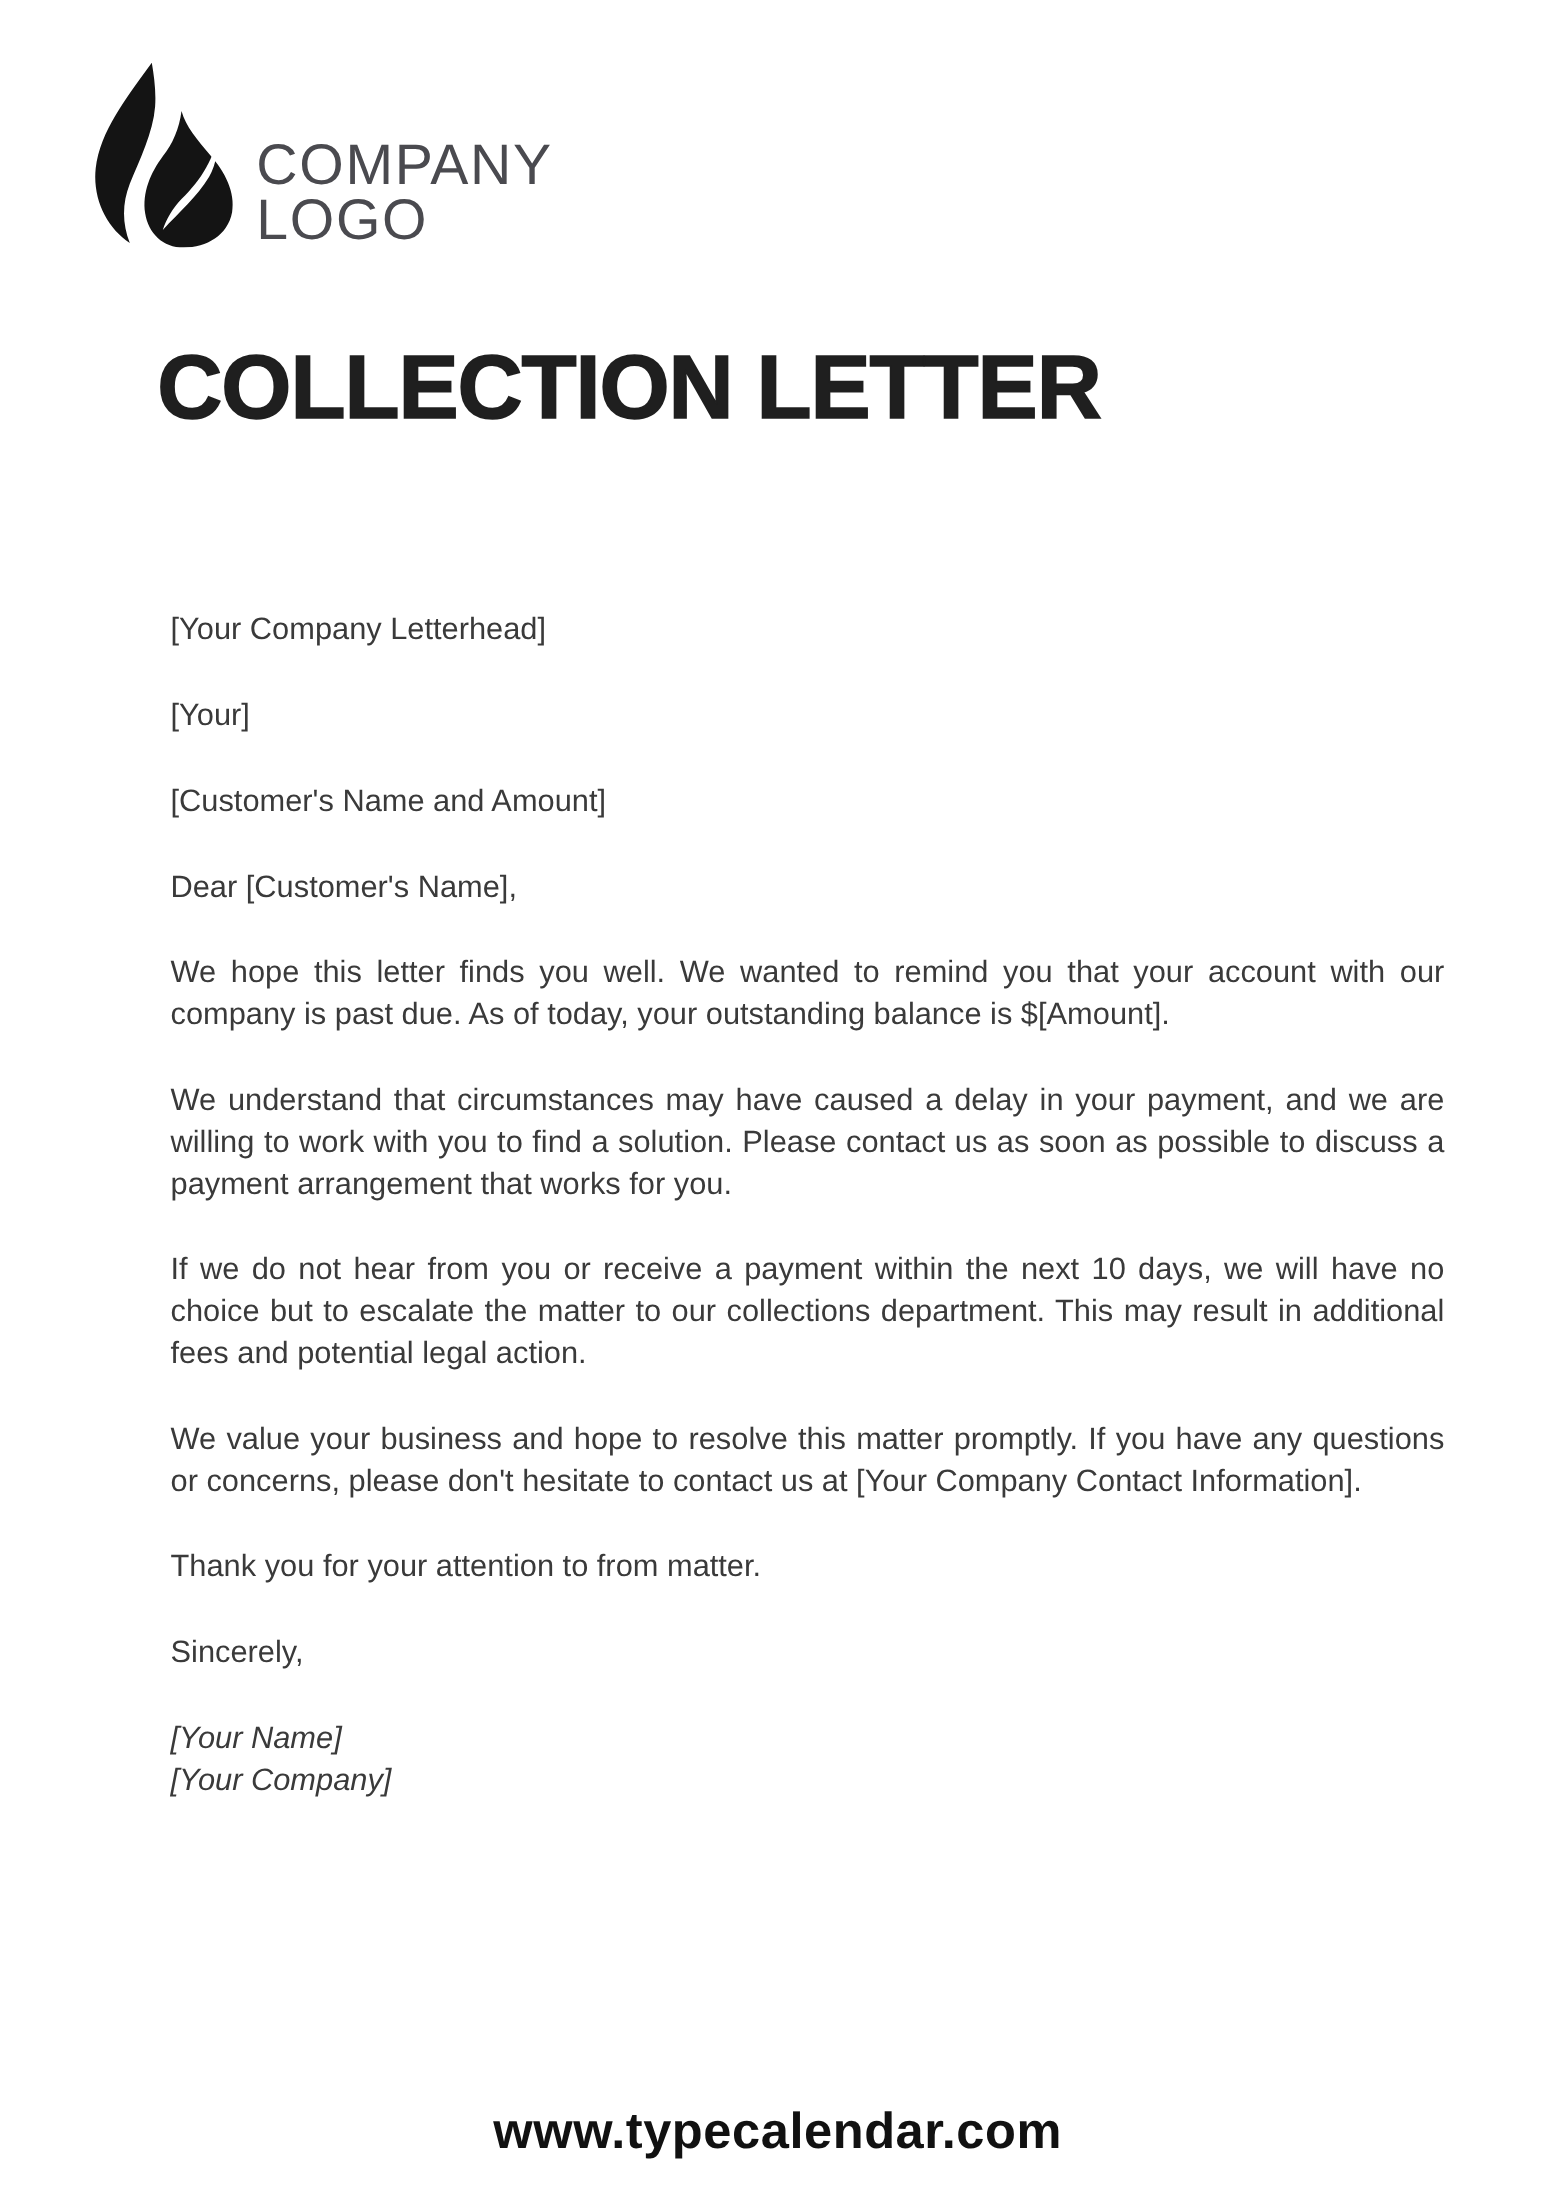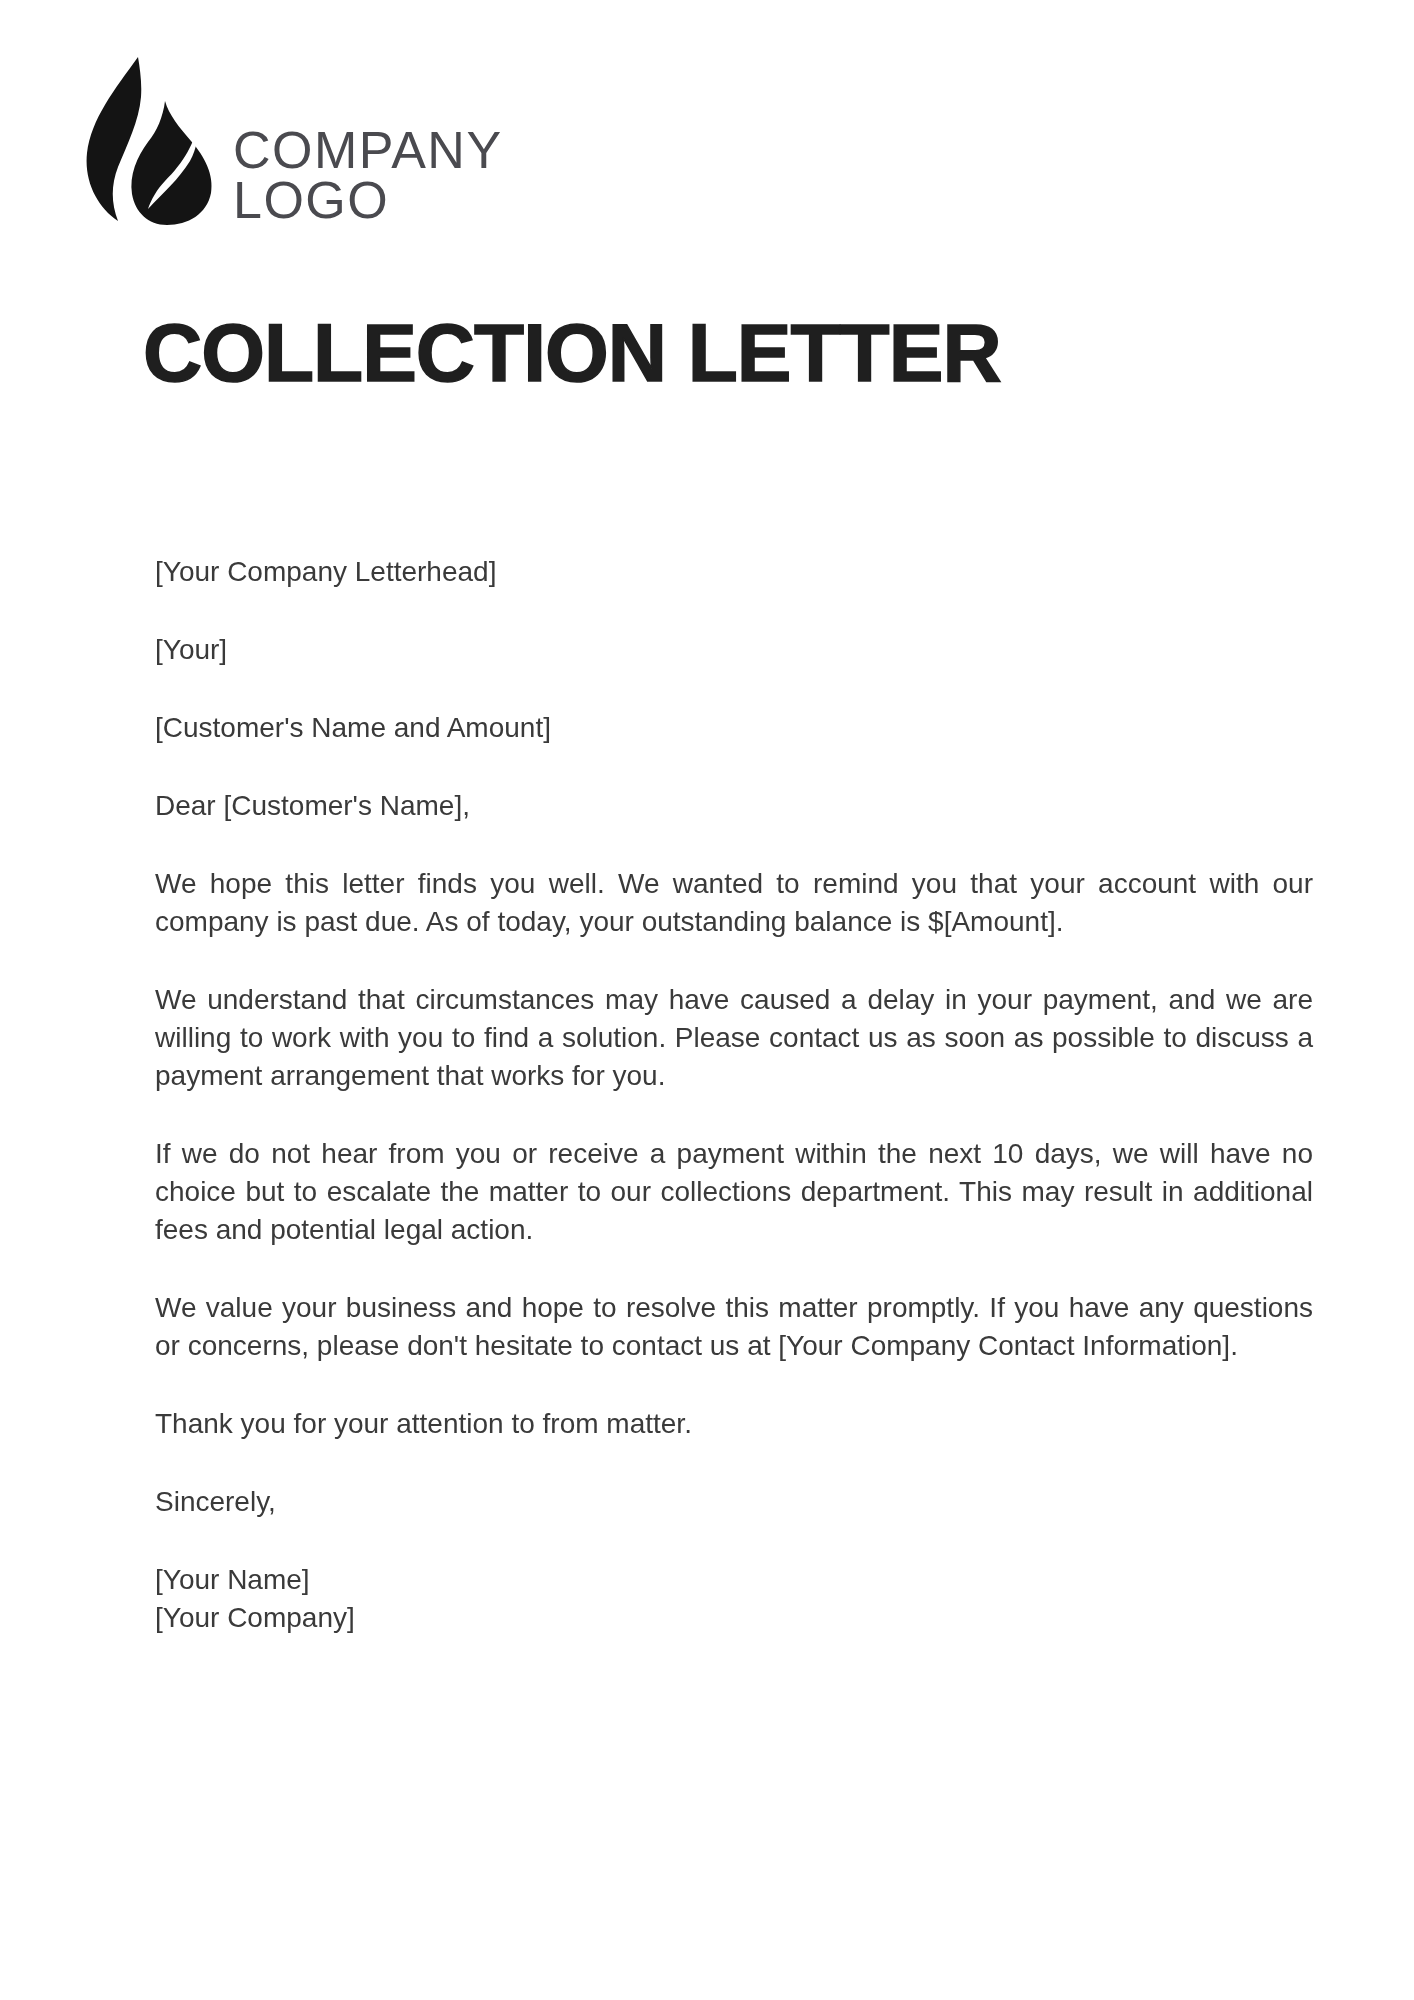--- a/index.html
+++ b/index.html
@@ -41,21 +41,21 @@
   
   .letter{
     margin:12px;padding:0 89px 0 143px;
     color:var(--body-color);
     font-size:28px;line-height:38px;
   }
   .letter > :first-child{margin-top:158px;}
   .letter p{margin:0 0 40px 0;}
   .letter p.para{text-align:justify;}
   .sig-block{margin:0 0 40px 0;}
-  .sig-block div{line-height:38px;}
+  .sig-block div{line-height:38px;font-style:italic;}
   
   .site-footer{
     position:absolute;top:1912px;left:0;width:100%;
     text-align:center;
     font-size:46px;line-height:50px;font-weight:700;
     letter-spacing:0.5px;color:var(--footer-color);
   }
 </style>
 </head>
 <body>
@@ -93,14 +93,17 @@
 
     <p class="line">Thank you for your attention to from matter.</p>
     <p class="line">Sincerely,</p>
 
     <div class="sig-block">
       <div>[Your Name]</div>
       <div>[Your Company]</div>
     </div>
   </main>
 
+  <footer class="site-footer">
+    <span>www.typecalendar.com</span>
+  </footer>
 
 </div>
 
 </body></html>

